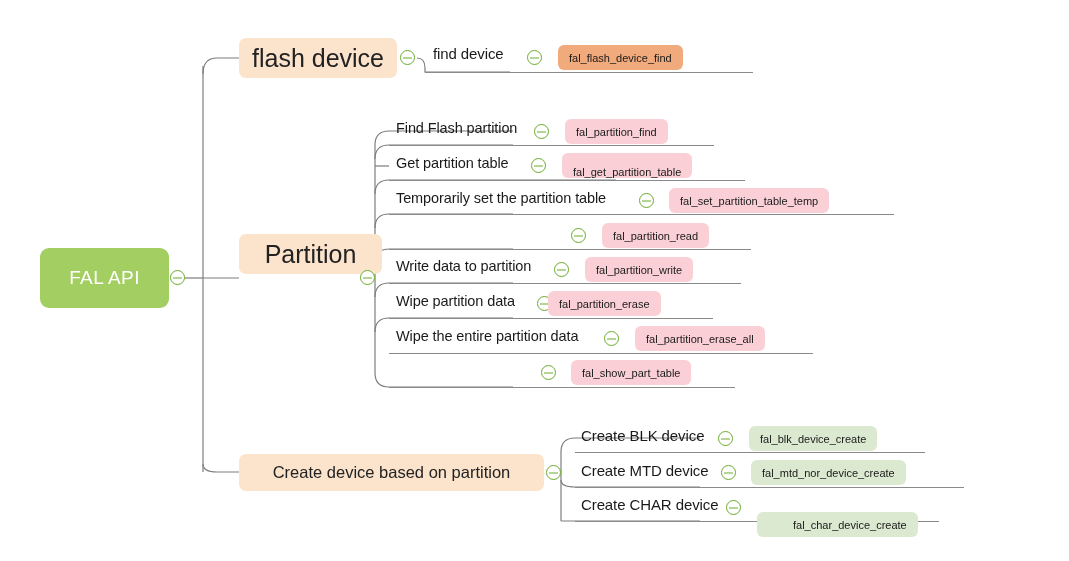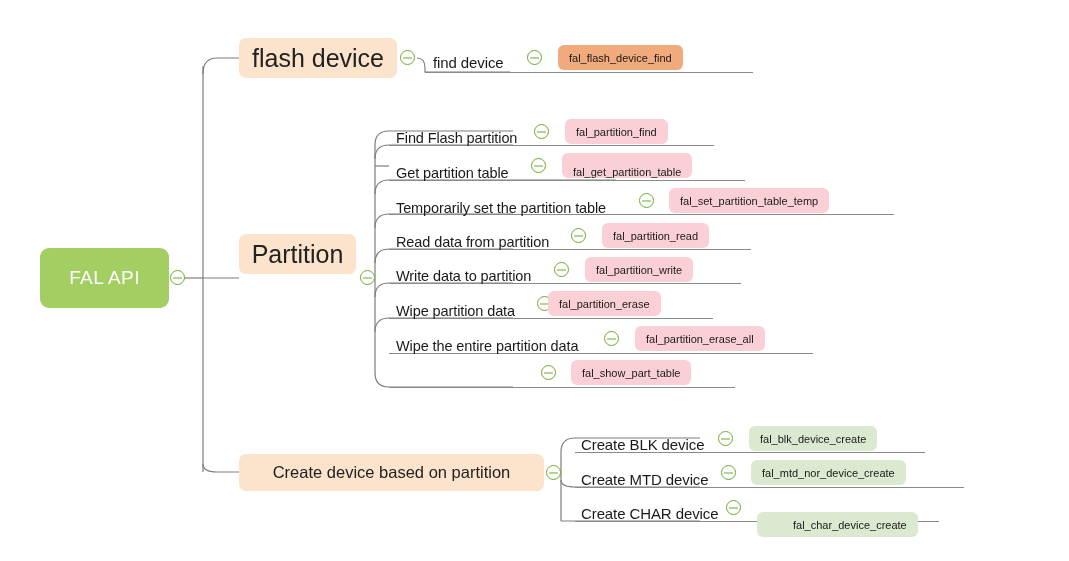--- a/index.html
+++ b/index.html
@@ -64,21 +64,21 @@
   }
   .branch-node.big {
     font-size: 25px;
     height: 40px;
   }
 
   
   .leaf {
     position: absolute;
     display: flex;
-    align-items: flex-end;
+    align-items: flex-start;
     height: 26px;
     white-space: nowrap;
   }
   .leaf-underline {
     position: absolute;
     height: 0;
     border-bottom: 1px solid #8a8a8a;
   }
   .leaf-label {
     font-size: 14.5px;
@@ -176,21 +176,21 @@
 
   <div class="leaf-underline" style="left:425px; top:72px; width:328px;"></div>
   <div class="leaf" style="left:433px; top:45px;">
     <span class="leaf-label bigger">find device</span>
   </div>
   <div class="toggle" style="left:527px; top:50px;"></div>
   <div class="api-chip orange" style="left:558px; top:45px;">
     <span>fal_flash_device_find</span>
   </div>
 
-  <div class="branch-node big" style="left:239px; top:234px; width:117px;">
+  <div class="branch-node big" style="left:239px; top:234px; width:143px;">
     <span>Partition</span>
   </div>
   <div class="toggle" style="left:360px; top:270px;"></div>
 
   <div class="leaf-underline" style="left:389px; top:145px; width:325px;"></div>
   <div class="leaf" style="left:396px; top:120px;">
     <span class="leaf-label">Find Flash partition</span>
   </div>
   <div class="toggle" style="left:534px; top:124px;"></div>
   <div class="api-chip pink" style="left:565px; top:119px;">
@@ -209,23 +209,20 @@
   <div class="leaf-underline" style="left:389px; top:214px; width:505px;"></div>
   <div class="leaf" style="left:396px; top:190px;">
     <span class="leaf-label">Temporarily set the partition table</span>
   </div>
   <div class="toggle" style="left:639px; top:193px;"></div>
   <div class="api-chip pink" style="left:669px; top:188px;">
     <span>fal_set_partition_table_temp</span>
   </div>
 
   <div class="leaf-underline" style="left:389px; top:249px; width:362px;"></div>
-  <div class="leaf" style="left:396px; top:224px;">
-    <span class="leaf-label">Read data from partition</span>
-  </div>
   <div class="toggle" style="left:571px; top:228px;"></div>
   <div class="api-chip pink" style="left:602px; top:223px;">
     <span>fal_partition_read</span>
   </div>
 
   <div class="leaf-underline" style="left:389px; top:283px; width:352px;"></div>
   <div class="leaf" style="left:396px; top:258px;">
     <span class="leaf-label">Write data to partition</span>
   </div>
   <div class="toggle" style="left:554px; top:262px;"></div>

